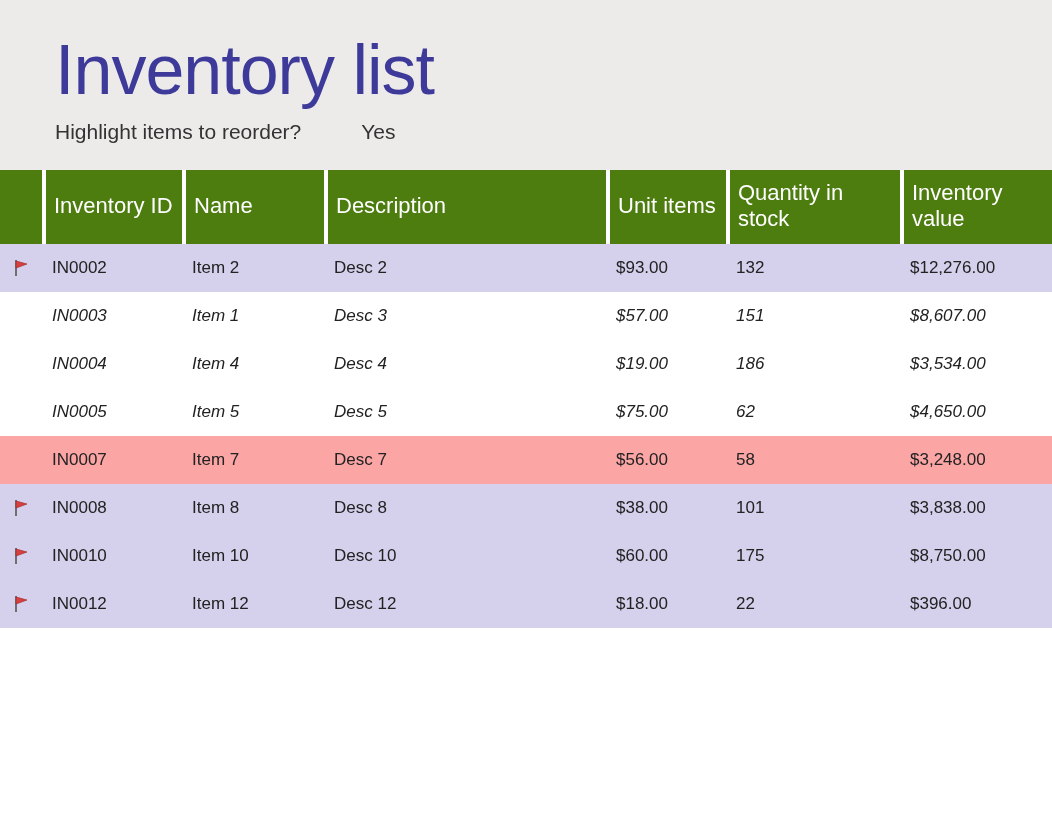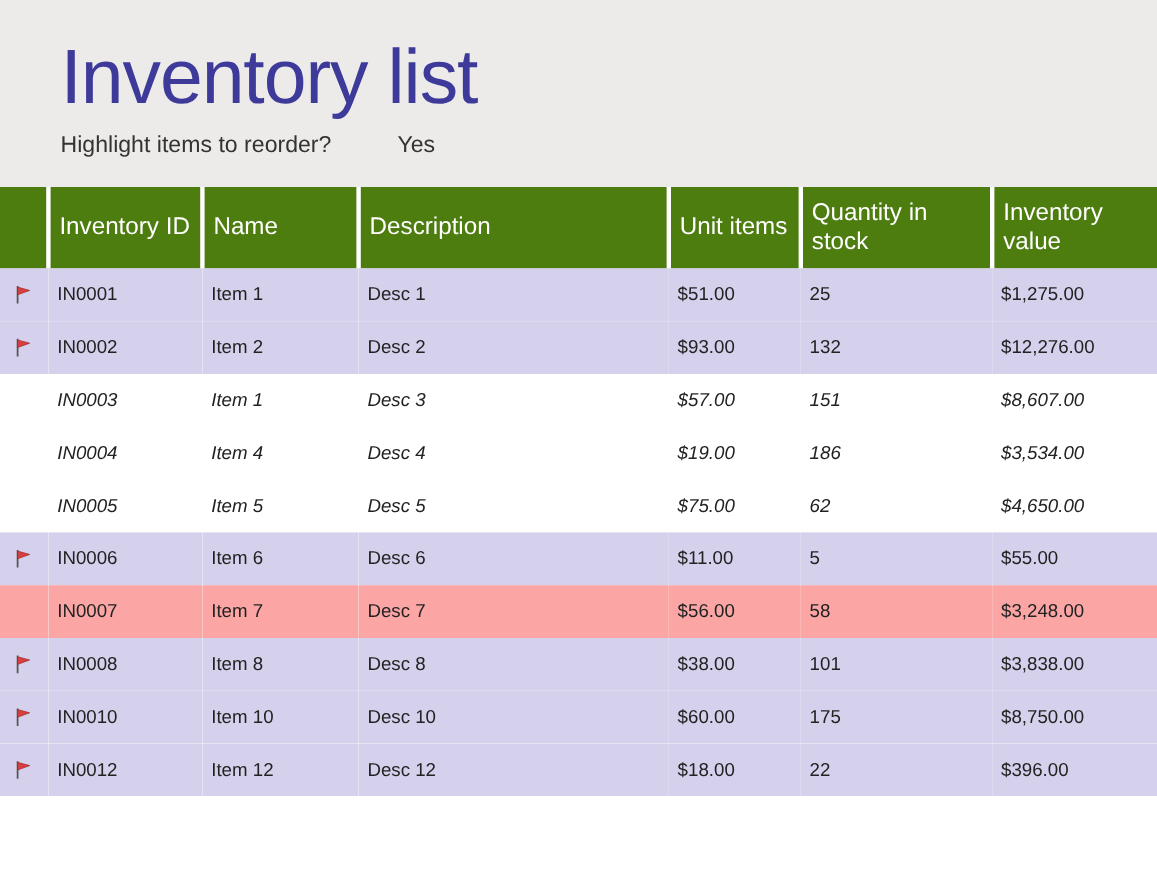--- a/index.html
+++ b/index.html
@@ -105,34 +105,20 @@
       </tr>
     </thead>
     <tbody id="tbody">
         <tr class="high">
           <td class="flag-cell">
             <svg class="flag" viewBox="0 0 20 20">
               <line x1="4" y1="2" x2="4" y2="18" stroke="#555" stroke-width="1.6"></line>
               <path d="M4 3 L15 6 L4 10 Z" fill="#d64040" stroke="#a02020" stroke-width="0.6"></path>
             </svg>
           </td>
-          <td>IN0001</td>
-          <td>Item 1</td>
-          <td>Desc 1</td>
-          <td>$51.00</td>
-          <td>25</td>
-          <td>$1,275.00</td>
-        </tr>
-        <tr class="high">
-          <td class="flag-cell">
-            <svg class="flag" viewBox="0 0 20 20">
-              <line x1="4" y1="2" x2="4" y2="18" stroke="#555" stroke-width="1.6"></line>
-              <path d="M4 3 L15 6 L4 10 Z" fill="#d64040" stroke="#a02020" stroke-width="0.6"></path>
-            </svg>
-          </td>
           <td>IN0002</td>
           <td>Item 2</td>
           <td>Desc 2</td>
           <td>$93.00</td>
           <td>132</td>
           <td>$12,276.00</td>
         </tr>
         <tr class="none">
           <td class="flag-cell"></td>
           <td>IN0003</td>
@@ -153,34 +139,20 @@
         </tr>
         <tr class="none">
           <td class="flag-cell"></td>
           <td>IN0005</td>
           <td>Item 5</td>
           <td>Desc 5</td>
           <td>$75.00</td>
           <td>62</td>
           <td>$4,650.00</td>
         </tr>
-        <tr class="high">
-          <td class="flag-cell">
-            <svg class="flag" viewBox="0 0 20 20">
-              <line x1="4" y1="2" x2="4" y2="18" stroke="#555" stroke-width="1.6"></line>
-              <path d="M4 3 L15 6 L4 10 Z" fill="#d64040" stroke="#a02020" stroke-width="0.6"></path>
-            </svg>
-          </td>
-          <td>IN0006</td>
-          <td>Item 6</td>
-          <td>Desc 6</td>
-          <td>$11.00</td>
-          <td>5</td>
-          <td>$55.00</td>
-        </tr>
         <tr class="soft">
           <td class="flag-cell"></td>
           <td>IN0007</td>
           <td>Item 7</td>
           <td>Desc 7</td>
           <td>$56.00</td>
           <td>58</td>
           <td>$3,248.00</td>
         </tr>
         <tr class="high">

